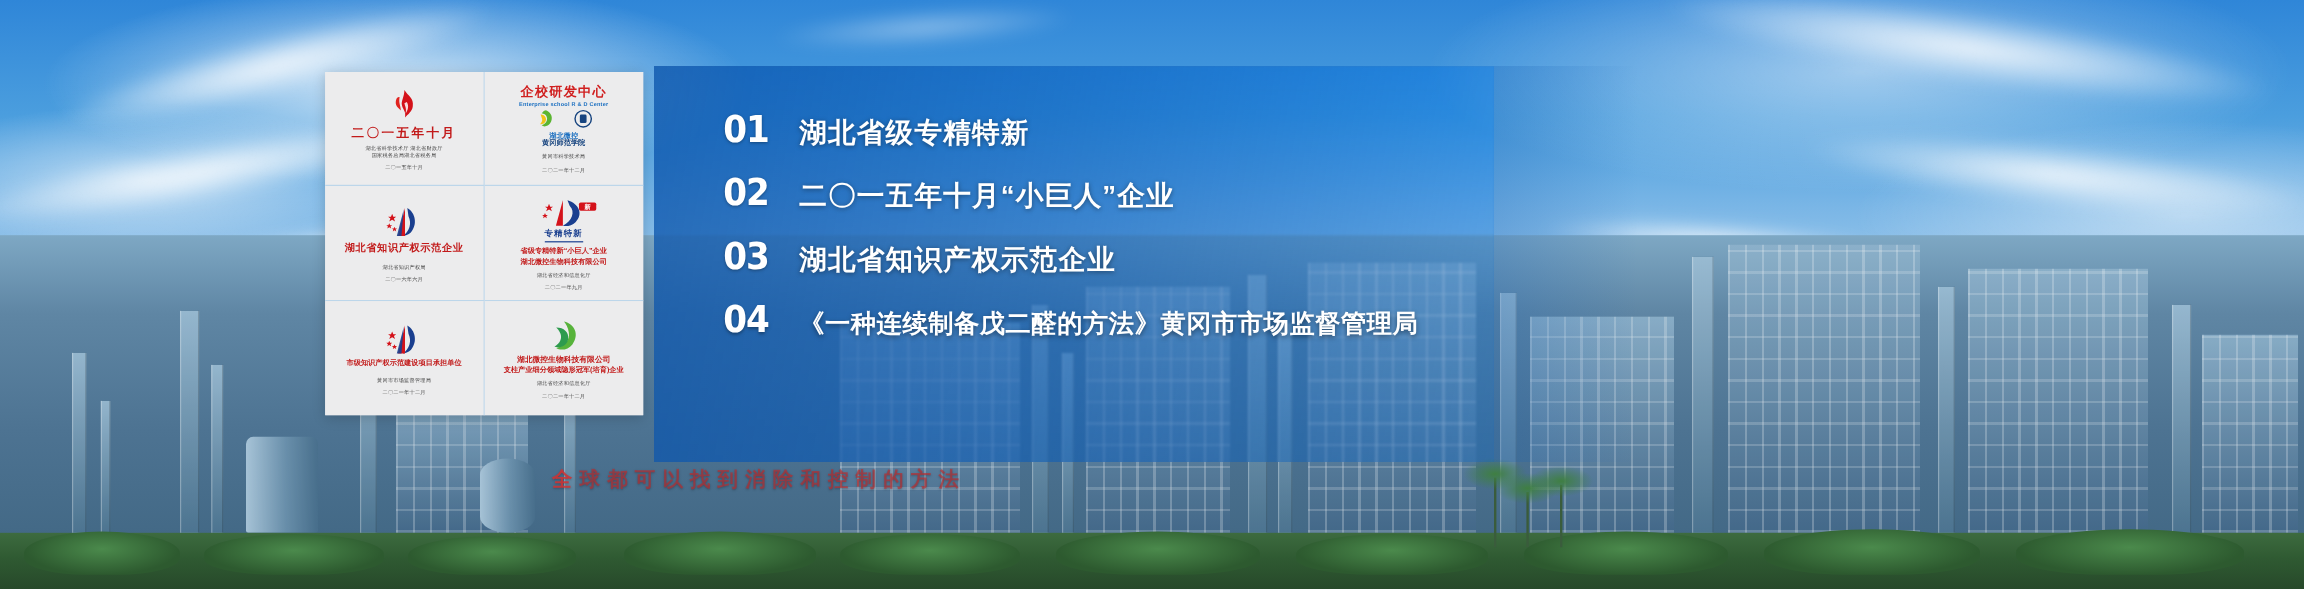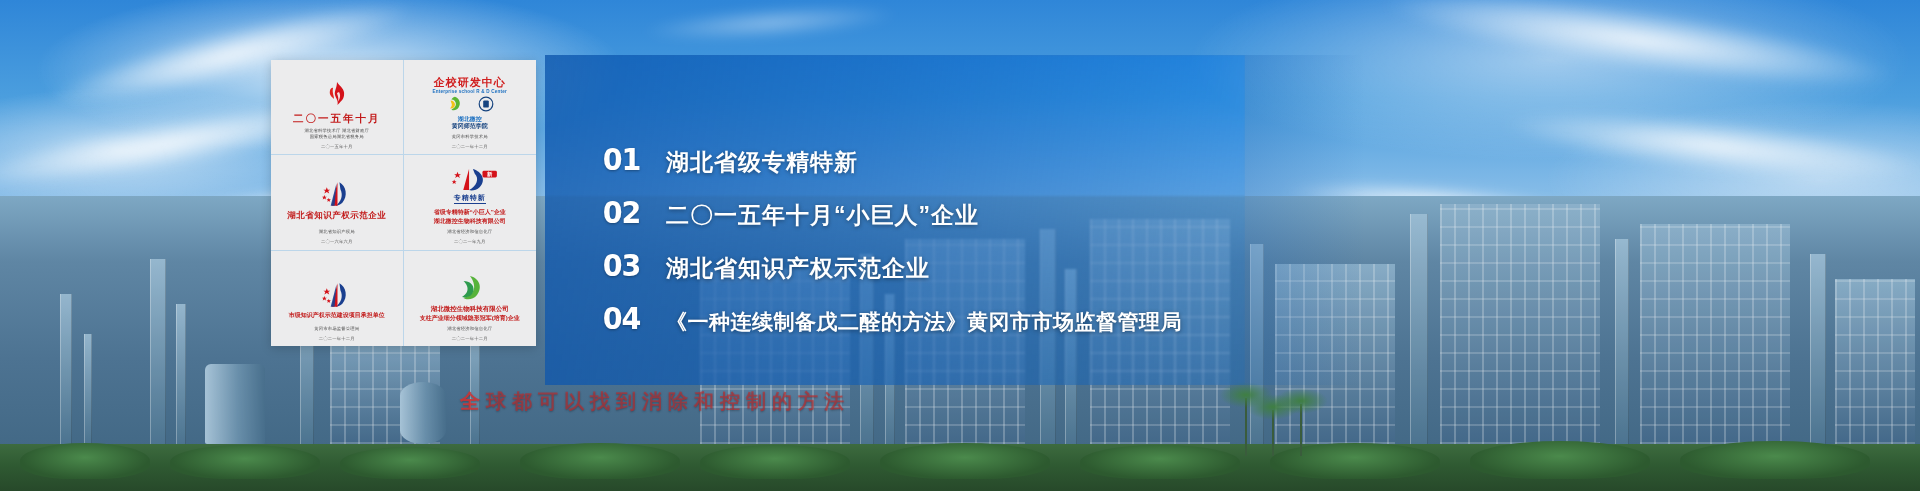--- a/index.html
+++ b/index.html
@@ -67,35 +67,35 @@
   }
   .palm::before{
     content:""; position:absolute; left:-26px; top:-16px; width:54px; height:26px;
     background:radial-gradient(ellipse at center, #3f7f42, rgba(63,127,66,0) 70%);
     border-radius:50%;
   }
 
   
   .slogan {
     position:absolute; left:460px; top:388px; width:620px;
-    color:rgba(196,40,40,.62); font-size:20px; letter-spacing:6px;
+    color:rgba(196,40,40,.62); font-size:17px; letter-spacing:6px;
     font-weight:700; white-space:nowrap; text-shadow:0 1px 2px rgba(0,0,0,.25);
   }
   .slogan .lead { color:rgba(210,50,50,.85); }
 
   
   .certcard {
     position:absolute; left:271px; top:60px; width:265px; height:286px;
     background:#ececed;
     display:grid; grid-template-columns:1fr 1fr; grid-template-rows:1fr 1fr 1fr;
     box-shadow:0 2px 10px rgba(0,0,0,.18);
   }
   .cert {
     position:relative; padding:6px 4px 4px; text-align:center;
-    display:flex; flex-direction:column; align-items:center; justify-content:flex-end;
+    display:flex; flex-direction:column; align-items:center; justify-content:center;
     overflow:hidden; background:#ececed;
   }
   .cert + .cert { }
   .certcard .cert:nth-child(odd) { border-right:1px solid #bcd6ea; }
   .certcard .cert:nth-child(-n+4) { border-bottom:1px solid #bcd6ea; }
 
   .cert-title {
     font-weight:700; color:#c21a1a; line-height:1.15;
     letter-spacing:.5px; white-space:nowrap;
   }
@@ -121,21 +121,21 @@
 
   
   .panel {
     position:absolute; left:545px; top:55px; width:700px; height:330px;
     background:linear-gradient(100deg, rgba(18,86,168,.80) 0%, rgba(20,92,176,.62) 45%, rgba(24,98,182,.30) 100%);
     -webkit-backdrop-filter:saturate(130%) blur(1px); backdrop-filter:saturate(130%) blur(1px);
   }
   .panel-inner{
     position:absolute; left:0; top:0; right:0; bottom:0;
     padding:38px 0 0 55px;
-    display:flex; flex-direction:column; gap:22px;justify-content:center;
+    display:flex; flex-direction:column; gap:22px;
   }
   .row { display:flex; align-items:baseline; white-space:nowrap; }
   .num {
     width:66px; flex:none;
     font-family:"DejaVu Sans",sans-serif;
     font-size:31px; font-weight:800; color:#ffffff;
     letter-spacing:-1px; line-height:1;
     transform:scaleX(.92);
     text-shadow:0 1px 3px rgba(0,0,0,.35);
   }

